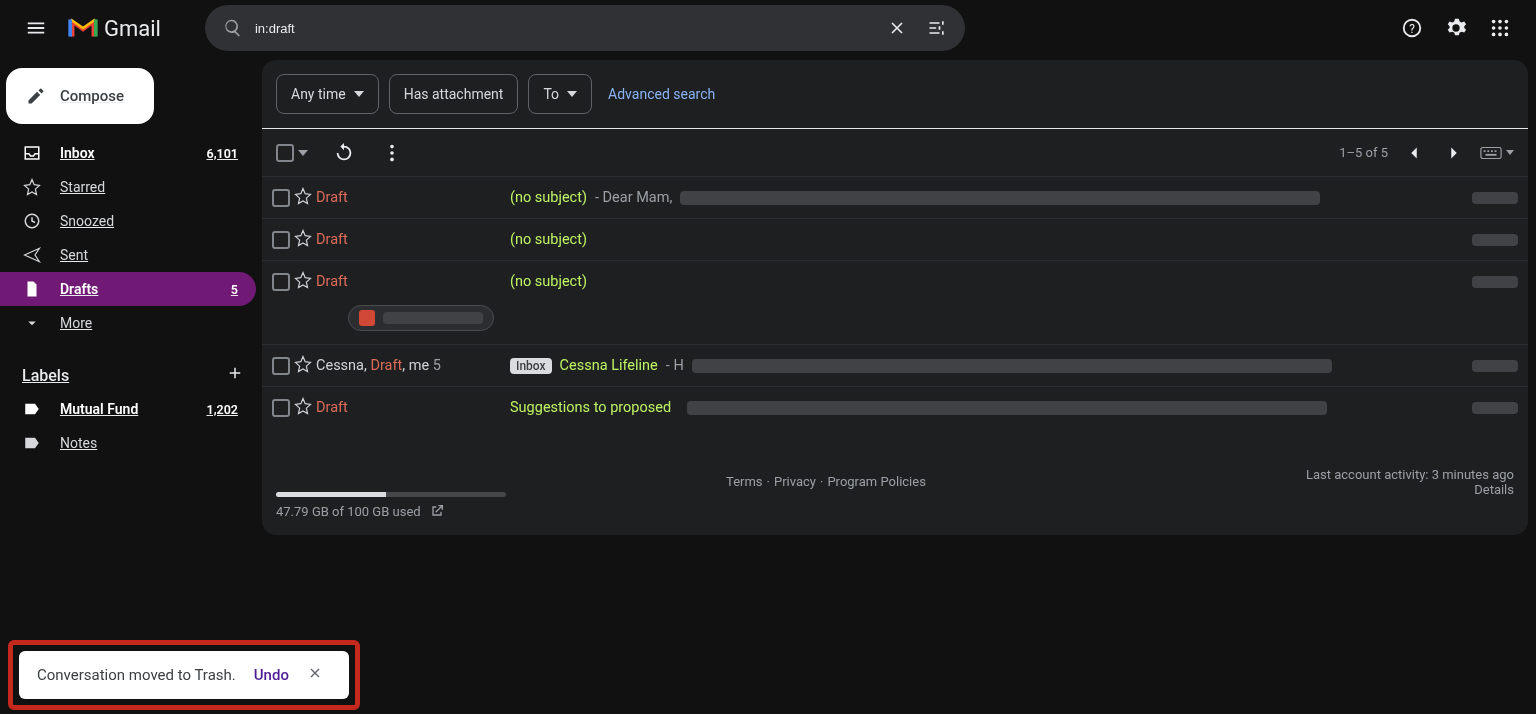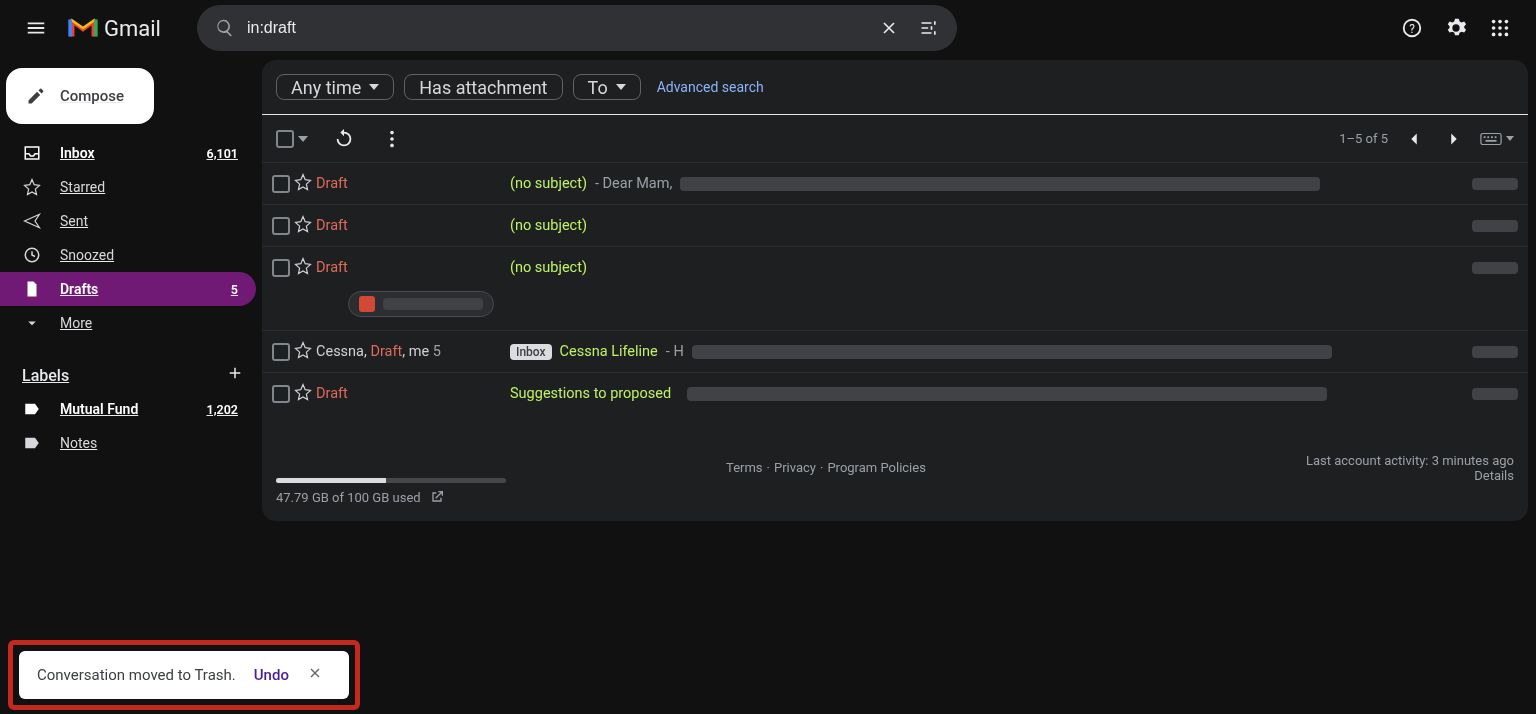--- a/index.html
+++ b/index.html
@@ -36,36 +36,36 @@
     width:40px; height:40px;
     display:flex; align-items:center; justify-content:center;
     border-radius:50%;
     color:var(--text);
     cursor:pointer;
   }
   .iconbtn svg { width:22px; height:22px; fill:currentColor; }
   .logo {
     display:flex; align-items:center; gap:6px;
     font-size:22px; color:#e8eaed;
-    margin-right:24px;
+    margin-right:32px;
   }
   .logo-img { width:30px; height:22px; position:relative; }
   .searchbar {
     flex:0 0 760px;
     height:46px;
     background:#303134;
     border-radius:24px;
     display:flex; align-items:center;
     padding:0 8px;
   }
   .searchbar .s-icon { width:40px; display:flex; justify-content:center; }
   .searchbar input {
     flex:1;
     background:transparent; border:none; outline:none;
-    color:var(--text); font-size:16px;
+    color:var(--text); font-size:13px;
   }
   .top-right {
     margin-left:auto;
     display:flex; align-items:center; gap:4px;
   }
   
   .left {
     position:absolute;
     top:56px; left:0;
     width:256px;
@@ -115,23 +115,23 @@
   }
   .filters {
     display:flex; align-items:center; gap:10px;
     padding:14px 14px;
   }
   .chip {
     display:flex; align-items:center; gap:8px;
     background:transparent;
     border:1px solid #5f6368;
     color:#d6d8db;
-    height:26px; padding:0 14px;
+    height:40px; padding:0 14px;
     border-radius:8px;
-    font-size:18px;
+    font-size:14px;
     cursor:pointer;
   }
   .chip svg { width:10px; height:10px; fill:currentColor; }
   .advlink { color:#8ab4f8; margin-left:6px; cursor:pointer; }
   .toolbar {
     display:flex; align-items:center;
     height:48px;
     padding:0 14px;
     gap:24px;
     border-top:1px solid #e5e5e5;
@@ -298,33 +298,33 @@
         <span class="nicon">
           <svg viewBox="0 0 24 24">
             <path d="M12 2l2.9 6.9L22 10l-5.5 4.8L18 22l-6-3.5L6 22l1.5-7.2L2 10l7.1-1.1z" fill="none" stroke="currentColor" stroke-width="1.6"></path>
           </svg>
         </span>
     <span>Starred</span>
     </div>
       <div class="navitem">
         <span class="nicon">
           <svg viewBox="0 0 24 24">
-            <path d="M2 12l20-9-6 9 6 9z" fill="none" stroke="currentColor" stroke-width="1.6"></path>
-          </svg>
-        </span>
-    <span>Sent</span>
-    </div>
-      <div class="navitem">
-        <span class="nicon">
-          <svg viewBox="0 0 24 24">
             <circle cx="12" cy="12" r="9" fill="none" stroke="currentColor" stroke-width="2"></circle>
             <path d="M12 7v5l4 2" fill="none" stroke="currentColor" stroke-width="2"></path>
           </svg>
         </span>
     <span>Snoozed</span>
+    </div>
+      <div class="navitem">
+        <span class="nicon">
+          <svg viewBox="0 0 24 24">
+            <path d="M2 12l20-9-6 9 6 9z" fill="none" stroke="currentColor" stroke-width="1.6"></path>
+          </svg>
+        </span>
+    <span>Sent</span>
     </div>
       <div class="navitem bold active">
         <span class="nicon">
           <svg viewBox="0 0 24 24">
             <path d="M6 2h8l4 4v16H6z" fill="currentColor"></path>
           </svg>
         </span>
     <span>Drafts</span>
     <span class="count">5</span>
       </div>

